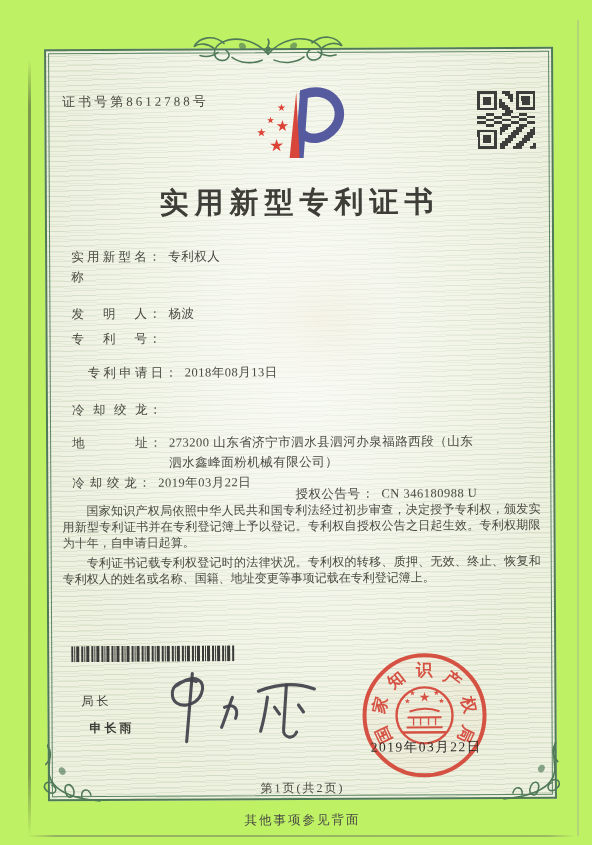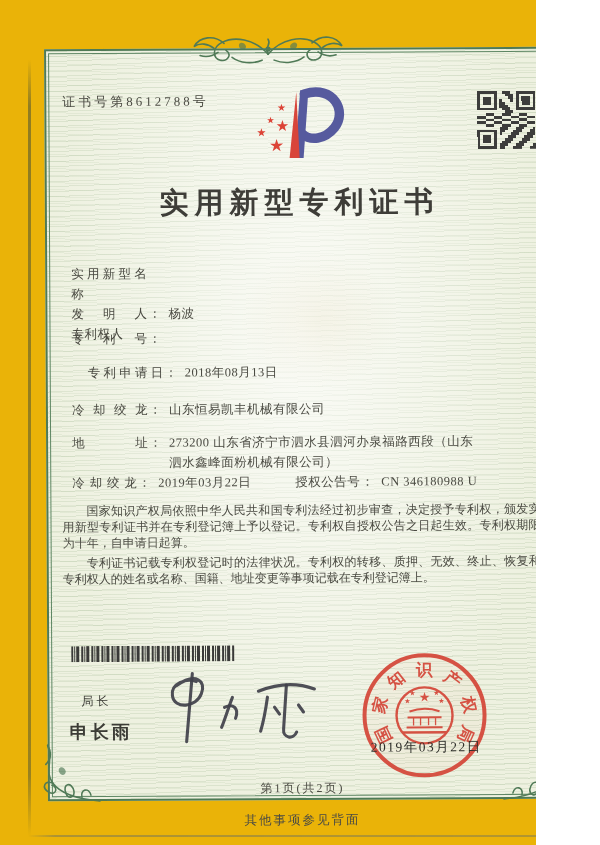--- a/index.html
+++ b/index.html
@@ -2,22 +2,22 @@
 <html><head>
 <meta charset="utf-8">
 <style>
   html,body{margin:0;padding:0;}
   body{
     width:600px;height:845px;
     font-family:"Liberation Serif","DejaVu Serif",serif;
     background:#ffffff;
   }
   .page{
-    position:relative;width:536px;height:845px;overflow:hidden;
-    background:#eab308;
+    position:relative;width:592px;height:845px;overflow:hidden;
+    background:#bef264;
   }
   .tilt{
     position:absolute;left:0;top:0;width:600px;height:845px;
     transform:rotate(-0.3deg);transform-origin:50% 50%;
   }
   
   .cert-bg{
     position:absolute;left:46px;top:48px;width:509px;height:752px;
     border:2px solid #4f7a55;
     background:
@@ -64,38 +64,38 @@
     position:absolute;left:46px;top:183px;width:509px;
     text-align:center;font-size:29px;font-weight:bold;
     letter-spacing:6px;color:#3e3d38;
   }
 
   .frow{position:absolute;left:72px;display:flex;align-items:flex-start;
     font-size:12.5px;color:#4a4a42;line-height:20px;letter-spacing:0.5px;}
   .flabel{display:inline-block;width:76px;text-align:justify;text-align-last:justify;}
   .fcolon{margin:0 7px 0 1px;}
   .fvalue{display:inline-block;}
-  .r1{top:263px;flex-direction:column;} .r2{top:303px;} .r3{top:328px;} .r4{top:362px;margin-left:16px;}
+  .r1{top:246px;} .r2{top:303px;} .r3{top:328px;} .r4{top:362px;margin-left:16px;}
   .r5{top:399px;} .r6{top:432px;} .r7{top:472px;width:470px;}
   .r6 .fvalue{width:314px;}
-  .grant2{position:absolute;left:223px;top:0;display:flex;align-items:flex-start;}
+  .grant2{position:absolute;left:223px;top:12px;display:flex;align-items:flex-start;}
   .r7 .flabel{width:65px;}
 
   .paras{
     position:absolute;left:62px;top:502px;width:478px;
     font-size:12px;line-height:16px;color:#4a4a42;
     text-align:justify;
   }
   .paras p{margin:0 0 4px 0;text-indent:2em;}
 
   .barcode{position:absolute;left:70px;top:645px;width:166px;height:16px;}
   .barcode rect{fill:#3a3a38;}
 
   .signer-title{position:absolute;left:80px;top:692px;font-size:12px;letter-spacing:3px;color:#3c3c36;}
-  .signer-name{position:absolute;left:68px;top:719px;font-size:18px;letter-spacing:3px;color:#3c3c36;font-weight:bold;}
+  .signer-name{position:absolute;left:88px;top:719px;font-size:12px;letter-spacing:3px;color:#3c3c36;font-weight:bold;}
   .signature{position:absolute;left:145px;top:663px;width:190px;height:85px;}
   .signature path{stroke:#40404a;stroke-width:3.1;fill:none;stroke-linecap:round;stroke-linejoin:round;opacity:0.92;}
 
   .seal{position:absolute;left:355px;top:648px;width:136px;height:136px;opacity:0.88;}
   .seal .ring{stroke:#d33d2f;stroke-width:4;fill:rgba(220,70,55,0.04);}
   .seal .seal-char{fill:#d33d2f;font-size:16.5px;font-weight:bold;font-family:"Liberation Serif","DejaVu Serif",serif;}
   .seal .em{stroke:#d33d2f;fill:none;}
   .seal .seal-star{fill:#d33d2f;font-family:"DejaVu Sans",sans-serif;}
   .seal-date{position:absolute;left:369px;top:739px;font-size:13.5px;letter-spacing:1.5px;color:#2e2e2a;}
 
@@ -318,21 +318,20 @@
         <span class="fcolon">：</span>
   </div>
   <div class="frow r4">
     <span class="flabel">专利申请日</span>
         <span class="fcolon">：</span>
         <span class="fvalue">2018年08月13日</span>
   </div>
   <div class="frow r5">
     <span class="flabel">冷却绞龙</span>
         <span class="fcolon">：</span>
-        <span class="fvalue">山东恒易凯丰机械有限公司</span>
   </div>
   <div class="frow r6">
     <span class="flabel">地址</span>
         <span class="fcolon">：</span>
         <span class="fvalue">273200 山东省济宁市泗水县泗河办泉福路西段（山东泗水鑫峰面粉机械有限公司）</span>
   </div>
   <div class="frow r7">
     <span class="flabel">冷却绞龙</span>
         <span class="fcolon">：</span>
         <span class="fvalue">2019年03月22日</span>

